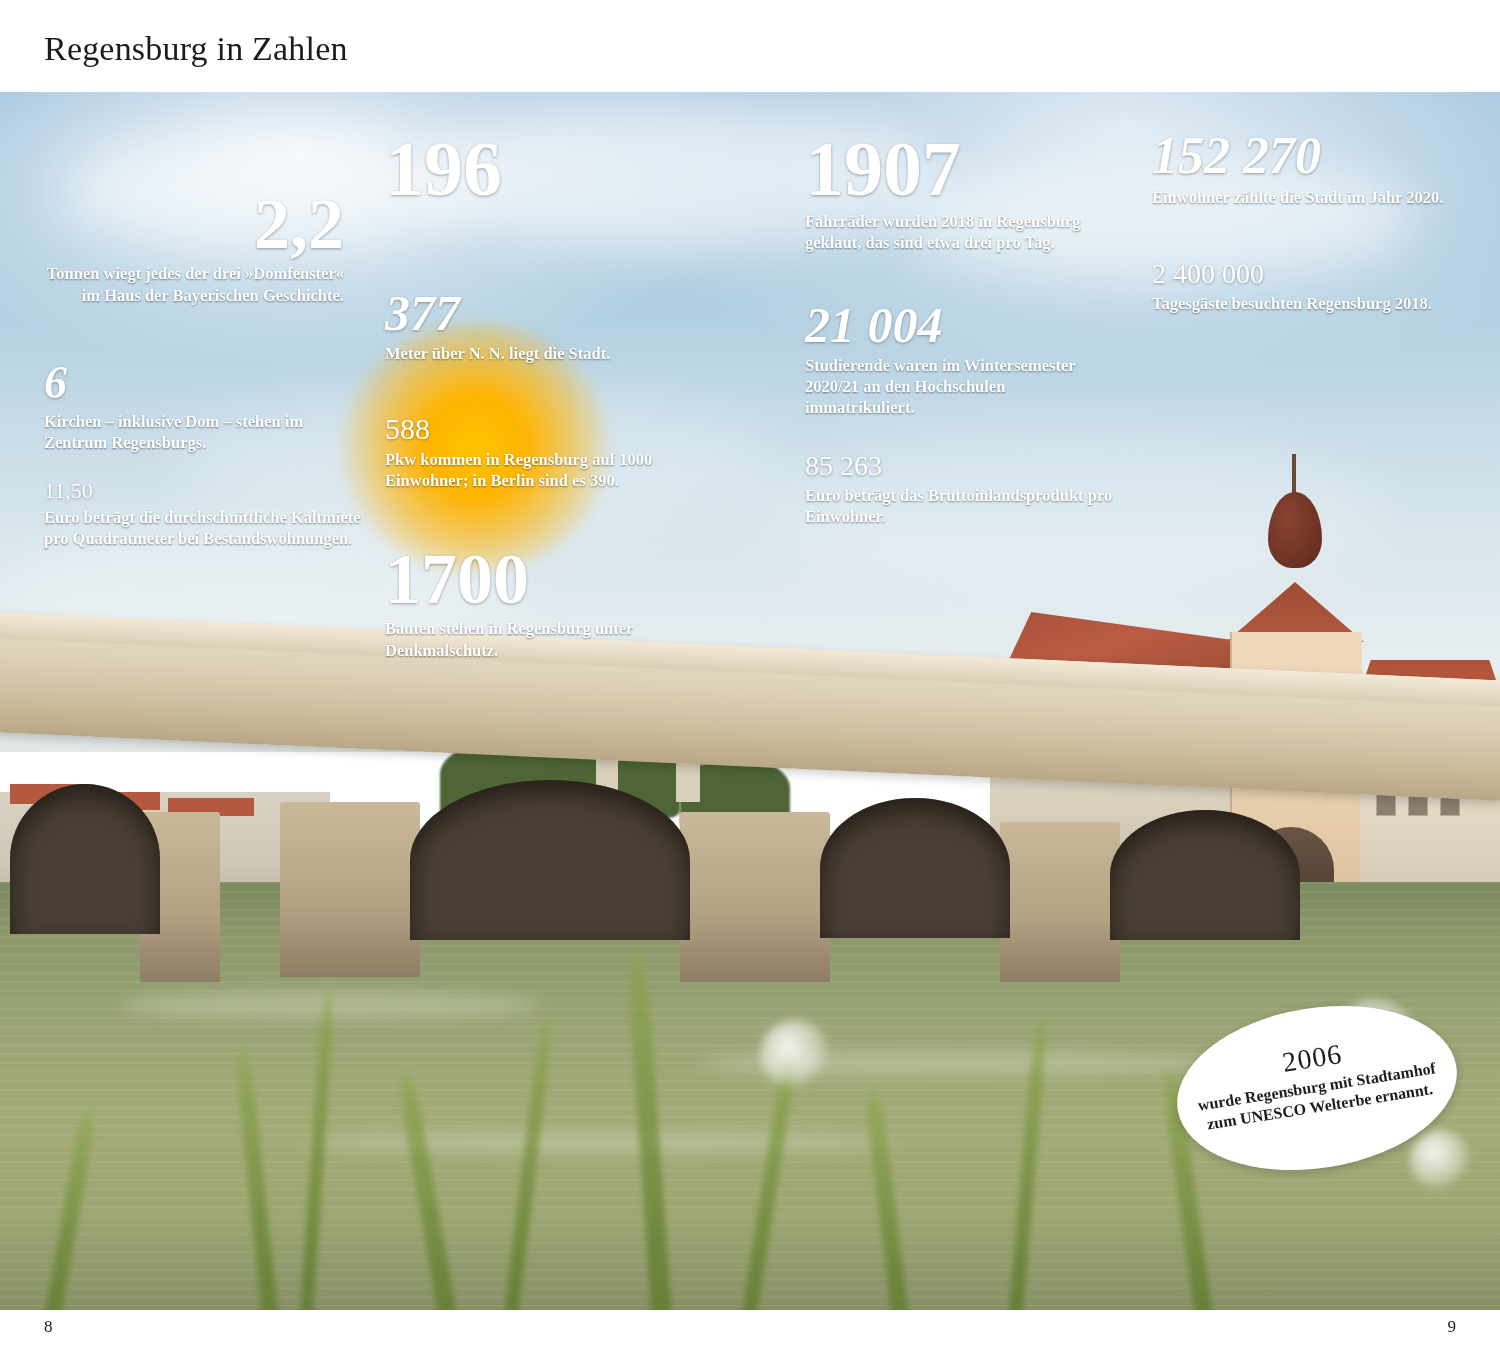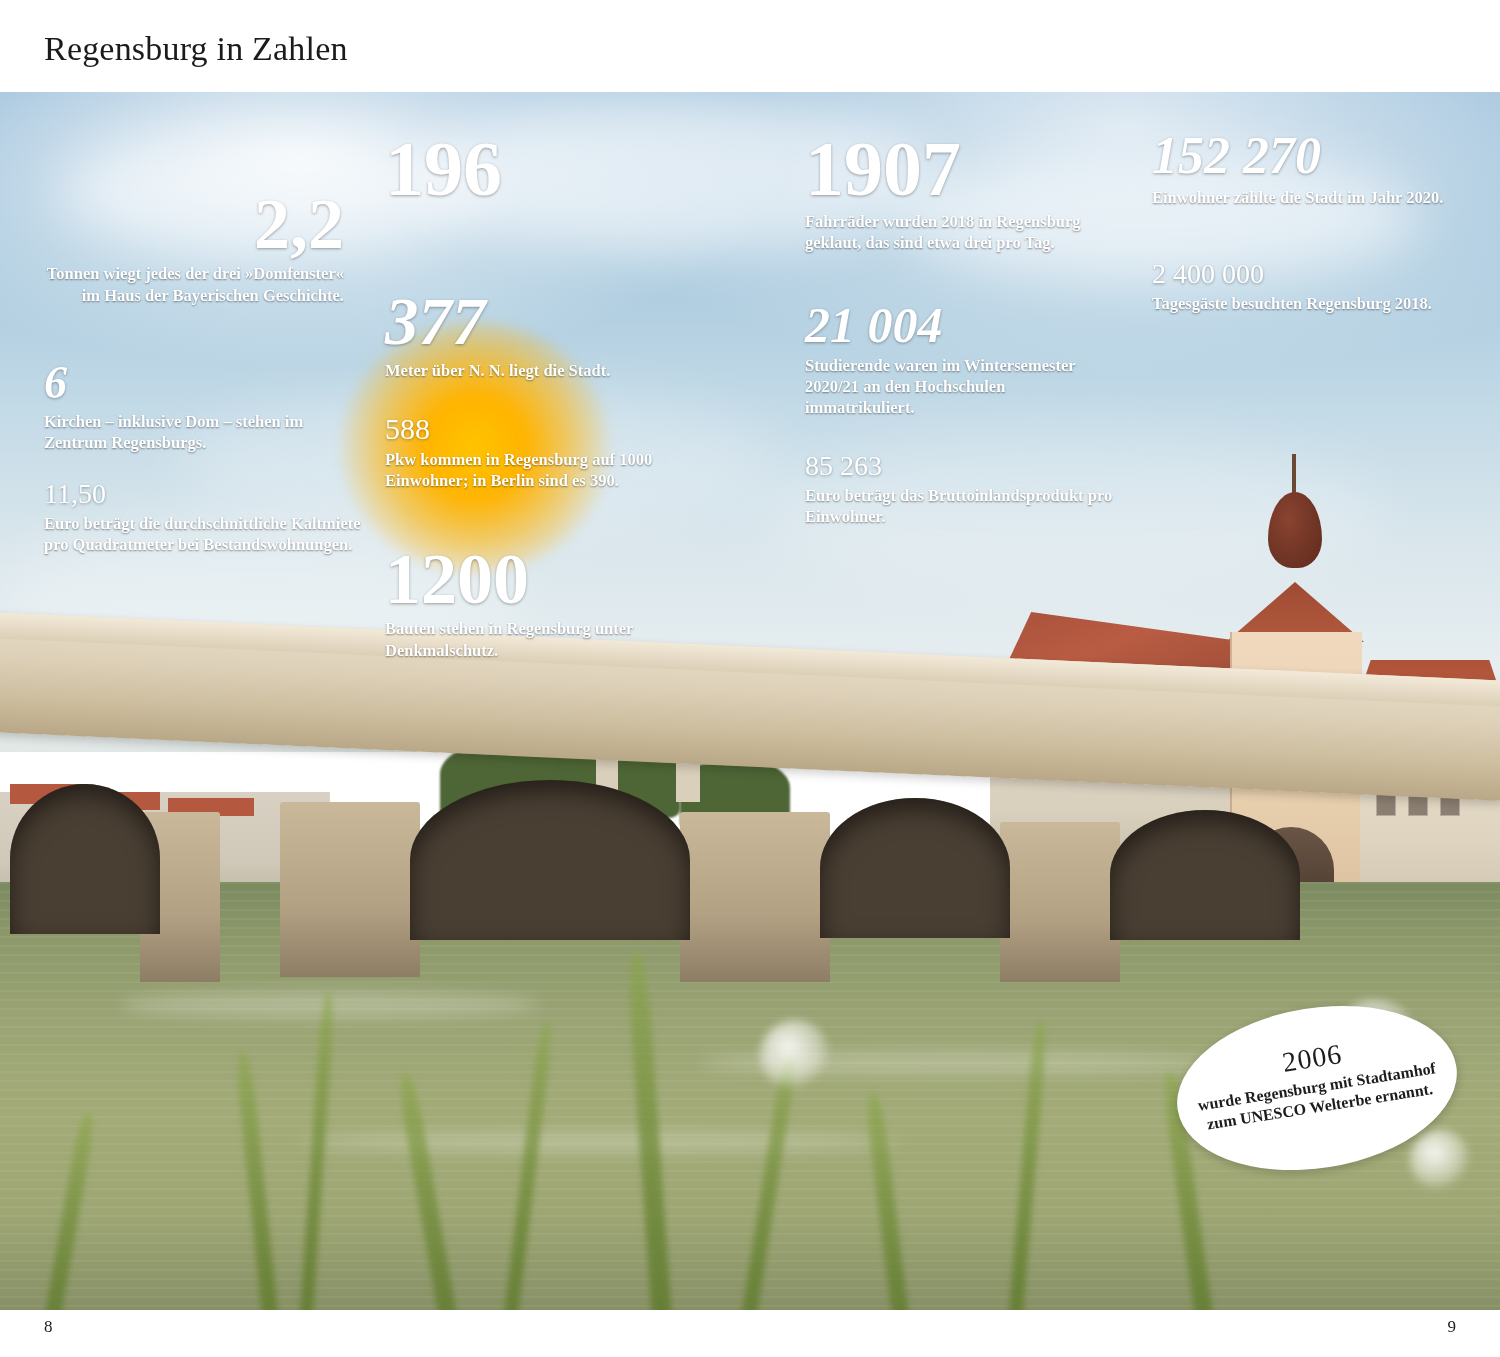--- a/index.html
+++ b/index.html
@@ -452,40 +452,40 @@
     <span class="big" style="font-size:72px;">2,2</span>
     <span class="desc">Tonnen wiegt jedes der drei »Domfenster« im Haus der Bayerischen Geschichte.</span>
   </div>
 
   <div class="stat dark" style="left:44px; top:360px; width:320px;">
     <span class="med" style="font-size:46px;">6</span>
     <span class="desc">Kirchen – inklusive Dom – stehen im Zentrum Regensburgs.</span>
   </div>
 
   <div class="stat dark" style="left:44px; top:480px; width:320px;">
-    <span class="small" style="font-size:28px;">11,50</span>
+    <span class="small" style="font-size:22px;">11,50</span>
     <span class="desc">Euro beträgt die durchschnittliche Kaltmiete pro Quadratmeter bei Bestandswohnungen.</span>
   </div>
 
   <div class="stat dark" style="left:385px; top:132px; width:310px;">
     <span class="big" style="font-size:78px;">196</span>
   </div>
 
   <div class="stat dark" style="left:385px; top:288px; width:250px;">
-    <span class="med" style="font-size:67px;">377</span>
+    <span class="med" style="font-size:50px;">377</span>
     <span class="desc">Meter über N. N. liegt die Stadt.</span>
   </div>
 
   <div class="stat dark" style="left:385px; top:414px; width:320px;">
     <span class="small" style="font-size:30px;">588</span>
     <span class="desc">Pkw kommen in Regensburg auf 1000 Einwohner; in Berlin sind es 390.</span>
   </div>
 
   <div class="stat dark" style="left:385px; top:545px; width:300px;">
-    <span class="big" style="font-size:72px;">1200</span>
+    <span class="big" style="font-size:72px;">1700</span>
     <span class="desc">Bauten stehen in Regensburg unter Denkmalschutz.</span>
   </div>
 
   <div class="stat dark" style="left:805px; top:132px; width:300px;">
     <span class="big" style="font-size:78px;">1907</span>
     <span class="desc">Fahrräder wurden 2018 in Regensburg geklaut, das sind etwa drei pro Tag.</span>
   </div>
 
   <div class="stat dark" style="left:805px; top:300px; width:310px;">
     <span class="med" style="font-size:50px;">21 004</span>

